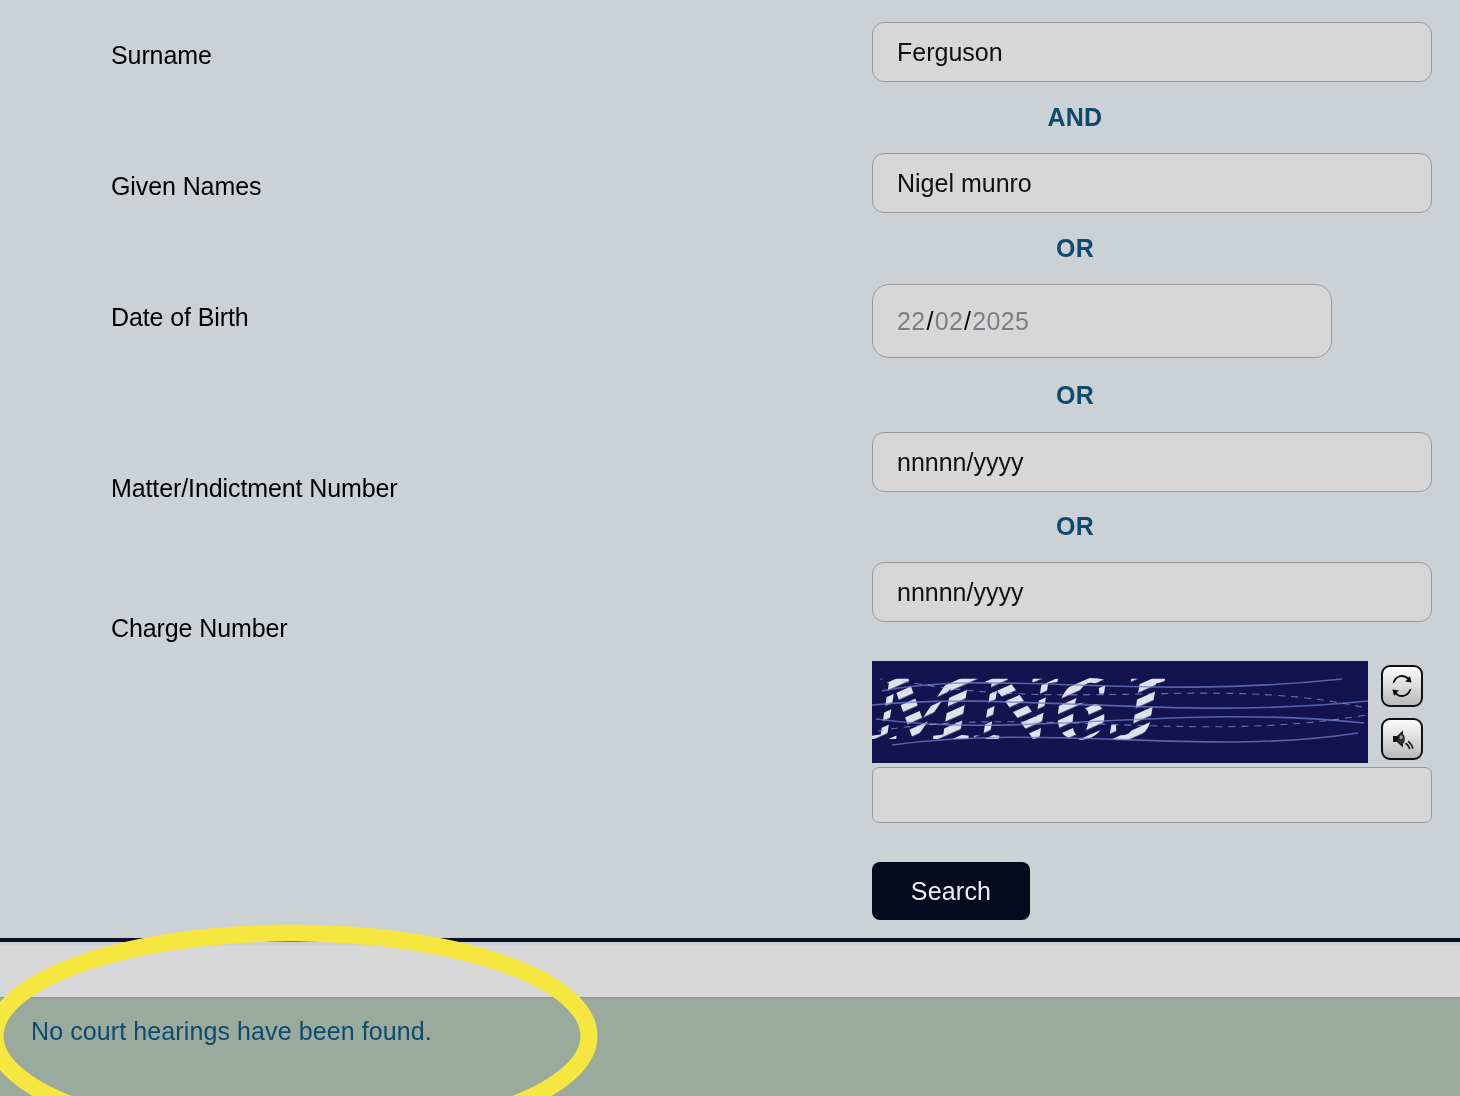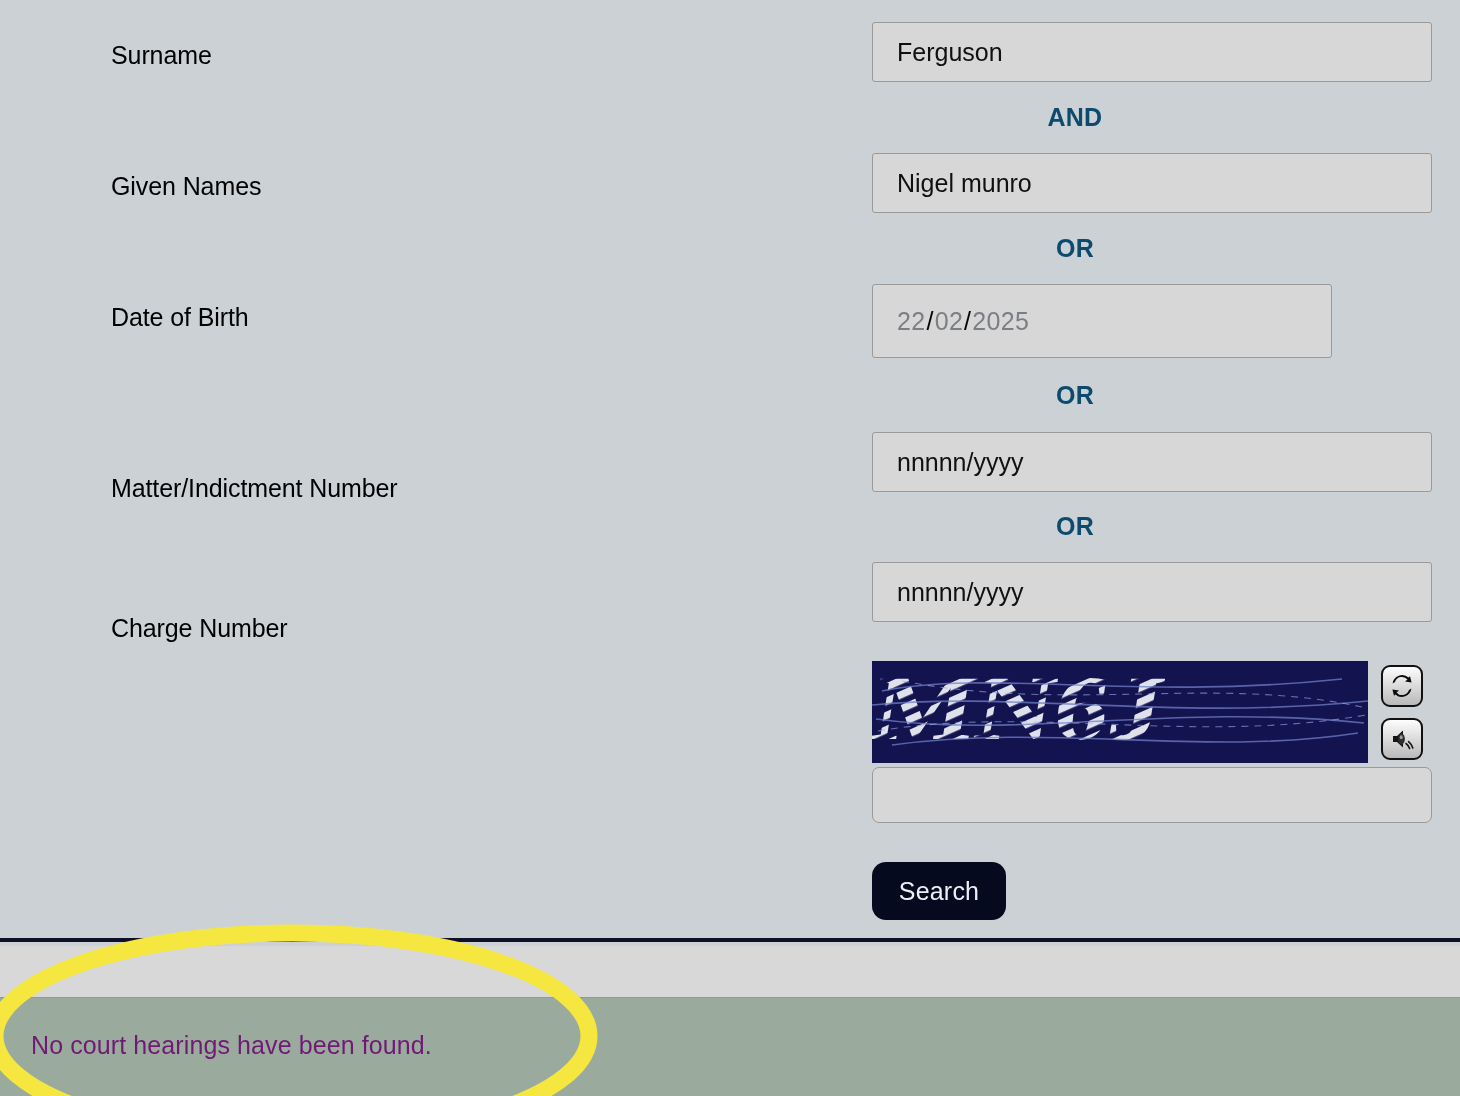--- a/index.html
+++ b/index.html
@@ -50,41 +50,41 @@
     white-space: nowrap;
   }
 
   .field-input {
     position: absolute;
     left: 872px;
     width: 560px;
     height: 60px;
     background: #d7d7d7;
     border: 1px solid #9a9a9a;
-    border-radius: 3px;
+    border-radius: 12px;
     box-sizing: border-box;
     font-family: "Liberation Sans", sans-serif;
     font-size: 25px;
     color: #101010;
     padding: 0 0 0 24px;
     outline: none;
   }
   .field-input::placeholder {
     color: #101010;
     opacity: 1;
   }
 
   .date-input {
     position: absolute;
     left: 872px;
     width: 460px;
     height: 74px;
     background: #d7d7d7;
     border: 1px solid #9a9a9a;
-    border-radius: 3px;
+    border-radius: 17px;
     box-sizing: border-box;
     display: flex;
     align-items: center;
     padding-left: 24px;
     font-size: 25px;
     letter-spacing: 0.3px;
   }
   .date-seg { color: #7b7f85; }
   .date-sep { color: #050505; padding: 0 1px; }
 
@@ -148,26 +148,26 @@
     font-size: 25px;
     color: #101010;
     padding: 0 0 0 24px;
     outline: none;
   }
 
   .search-btn {
     position: absolute;
     left: 872px;
     top: 862px;
-    width: 134px;
+    width: 158px;
     height: 58px;
     background: #050a1e;
     color: #eceff5;
     border: none;
-    border-radius: 14px;
+    border-radius: 8px;
     font-family: "Liberation Sans", sans-serif;
     font-size: 25px;
     cursor: pointer;
     letter-spacing: 0.2px;
   }
 
   
   .results-band {
     position: absolute;
     left: 0;
@@ -182,23 +182,23 @@
     top: 997px;
     width: 1460px;
     height: 99px;
     background: #9aab9e;
     border-top: 1px solid #8d9b90;
     box-sizing: border-box;
   }
   .results-msg-text {
     position: absolute;
     left: 31px;
-    top: 33px;
-    font-size: 25px;
-    color: #701a75;
+    top: 19px;
+    font-size: 25px;
+    color: #0c4a6e;
     letter-spacing: 0.1px;
     text-align: center;
   }
 
   
   .annotation {
     position: absolute;
     left: 0;
     top: 0;
     width: 1460px;

